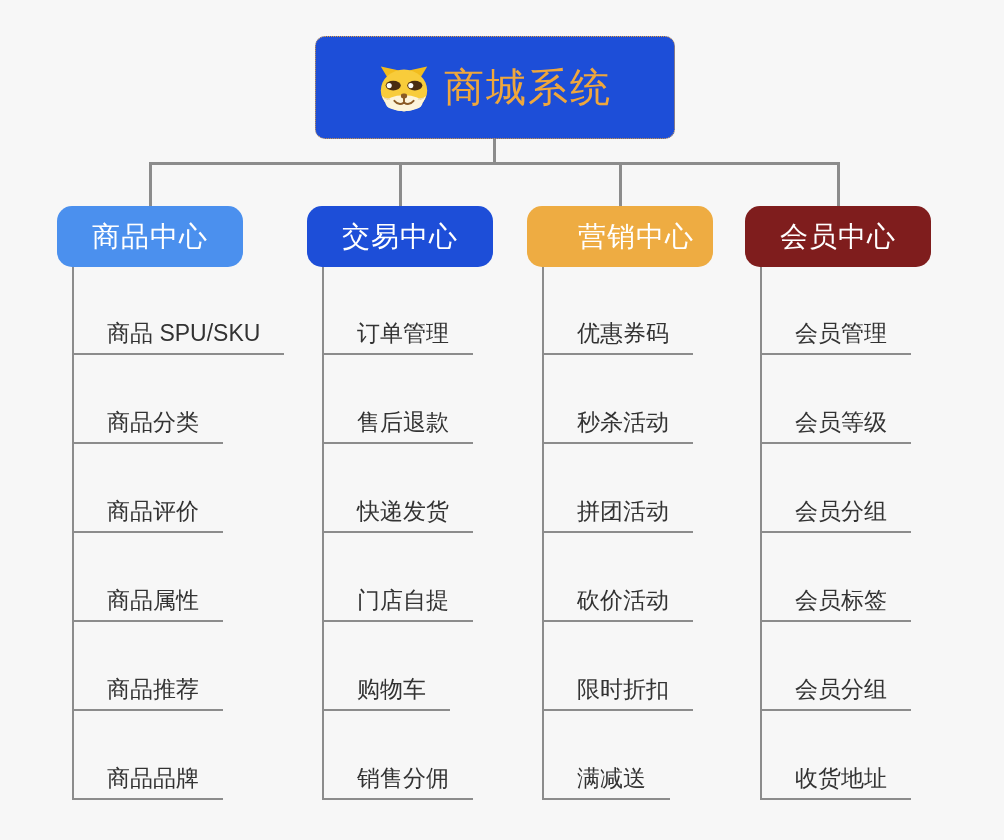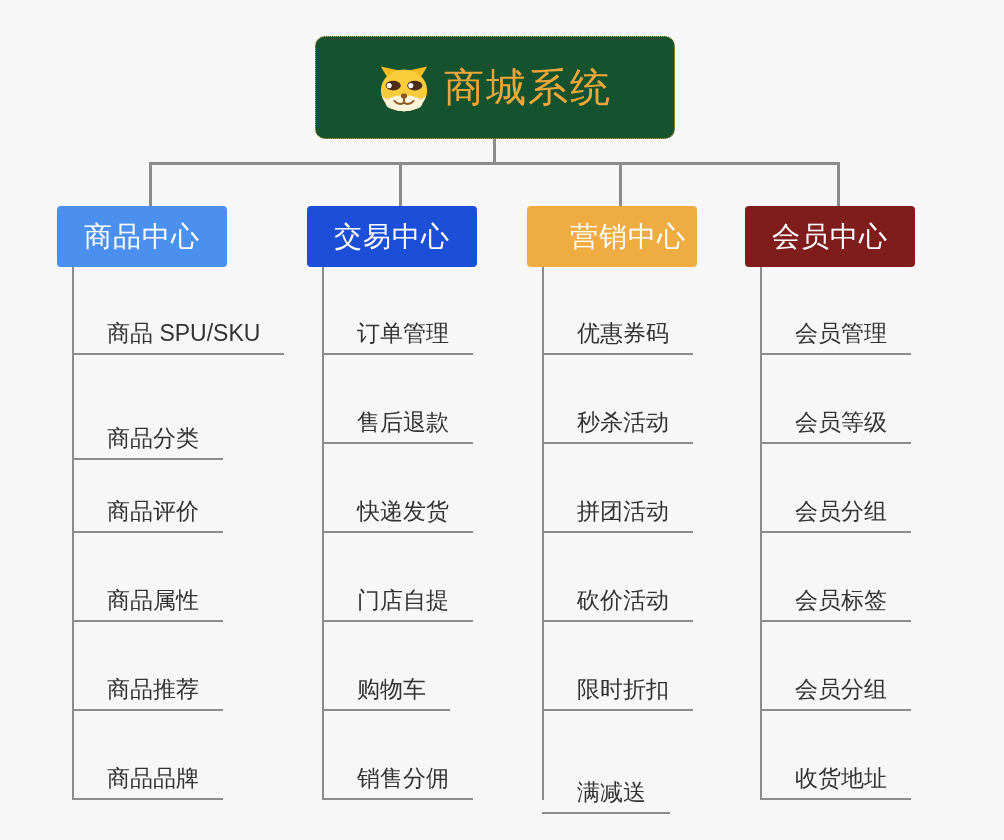--- a/index.html
+++ b/index.html
@@ -12,21 +12,21 @@
     height: 840px;
     background: #f7f7f7;
     overflow: hidden;
   }
 
   
   .root-node {
     position: absolute;
     left: 315px; top: 36px;
     width: 360px; height: 103px;
-    background: #14532d;
+    background: #1d4ed8;
     border: 1px dotted #e8a33c;
     border-radius: 10px;
     display: flex; align-items: center; justify-content: center;
     gap: 14px;
     cursor: pointer;
   }
   .root-title {
     font-size: 40px;
     color: #efa73c;
     letter-spacing: 2px;
@@ -35,22 +35,22 @@
   .dog-icon { width: 52px; height: 48px; flex: 0 0 auto; }
 
   
   .line { position: absolute; background: #8c8c8c; }
 
   
   .branch { position: absolute; top: 0; height: 840px; width: 270px; }
   .branch-box {
     position: absolute;
     left: 0; top: 206px;
-    width: 170px; height: 61px;
-    border-radius: 4px;
+    width: 186px; height: 61px;
+    border-radius: 15px;
     color: #ffffff;
     font-size: 28px;
     letter-spacing: 1px;
     display: flex; align-items: center; justify-content: center;
     cursor: pointer;
     white-space: nowrap;
   }
   .vline {
     position: absolute;
     left: 15px; top: 267px;
@@ -97,21 +97,21 @@
   <div class="line" style="left:149px; top:162px; width:691px; height:3px;"></div>
   <div class="line" style="left:149px; top:162px; width:3px; height:45px;"></div>
   <div class="line" style="left:399px; top:162px; width:3px; height:45px;"></div>
   <div class="line" style="left:619px; top:162px; width:3px; height:45px;"></div>
   <div class="line" style="left:837px; top:162px; width:3px; height:45px;"></div>
 
   <div class="branch" style="left: 57px;">
     <div class="branch-box" style="background: rgb(75, 144, 238);">商品中心</div>
     <div class="vline"></div>
   <div class="item" style="top: 315px;">商品 SPU/SKU</div>
-      <div class="item" style="top: 420px;">商品分类</div>
+      <div class="item" style="top: 404px;">商品分类</div>
       <div class="item" style="top: 493px;">商品评价</div>
       <div class="item" style="top: 582px;">商品属性</div>
       <div class="item" style="top: 671px;">商品推荐</div>
       <div class="item" style="top: 760px;">商品品牌</div>
     </div>
 
   <div class="branch" style="left: 307px;">
     <div class="branch-box" style="background: #1d4ed8;">交易中心</div>
     <div class="vline"></div>
   <div class="item" style="top: 315px;">订单管理</div>
@@ -123,21 +123,21 @@
     </div>
 
   <div class="branch" style="left: 527px;">
     <div class="branch-box" style="background: rgb(238, 172, 66); padding-left: 32px;">营销中心</div>
     <div class="vline"></div>
   <div class="item" style="top: 315px;">优惠券码</div>
       <div class="item" style="top: 404px;">秒杀活动</div>
       <div class="item" style="top: 493px;">拼团活动</div>
       <div class="item" style="top: 582px;">砍价活动</div>
       <div class="item" style="top: 671px;">限时折扣</div>
-      <div class="item" style="top: 760px; margin-top: 14px;">满减送</div>
+      <div class="item" style="top: 760px;">满减送</div>
     </div>
 
   <div class="branch" style="left: 745px;">
     <div class="branch-box" style="background: #7f1d1d;">会员中心</div>
     <div class="vline"></div>
   <div class="item" style="top: 315px;">会员管理</div>
       <div class="item" style="top: 404px;">会员等级</div>
       <div class="item" style="top: 493px;">会员分组</div>
       <div class="item" style="top: 582px;">会员标签</div>
       <div class="item" style="top: 671px;">会员分组</div>

